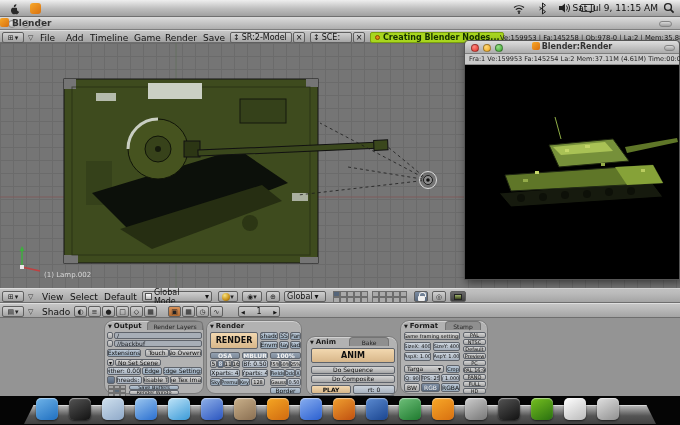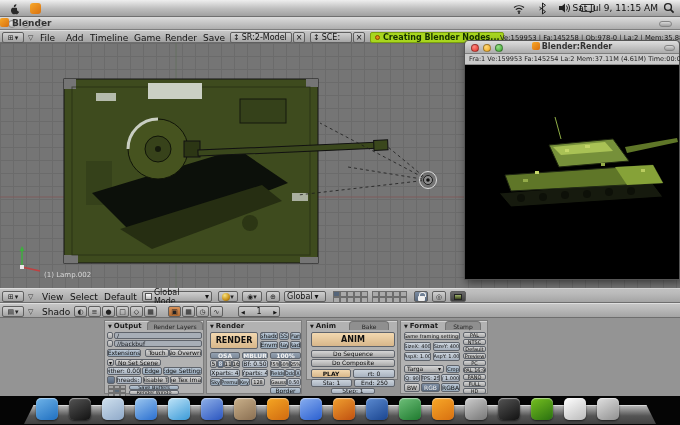--- a/index.html
+++ b/index.html
@@ -27,21 +27,21 @@
 .viewport{position:absolute;left:0;top:43px;width:680px;height:245px;background-color:#757575;background-image:linear-gradient(#6b6b6b 1px,transparent 1px),linear-gradient(90deg,#6b6b6b 1px,transparent 1px);background-size:13px 13px;z-index:1}
 
 .b{position:absolute;border:1px solid #5f646c;border-radius:2px;background:linear-gradient(#d6d6d6,#a7a7a7);font-size:6px;display:flex;align-items:center;justify-content:center;color:#0e0e0e;white-space:nowrap;overflow:hidden;line-height:1}
 .blue{background:linear-gradient(#bac7d5,#96a8b9)}
 .num{background:linear-gradient(#cbd3dc,#a8b2bf)}
 .tan{background:linear-gradient(#f2d8b0,#d8b78a)}
 .darkb{background:linear-gradient(#7c8ca1,#58687d);color:#f3f3f3}
 .chip{background:linear-gradient(#93a0b0,#76markdown8494);background:linear-gradient(#93a0b0,#7e8b9b);color:#f2f2f2;font-weight:bold}
 .fieldb{background:#a7aeb7;color:#14171b;justify-content:flex-start;padding-left:2px}
 .tab{position:absolute;background:#8f8f8f;border:1px solid #747474;border-bottom:none;border-radius:4px 4px 0 0;font-size:6px;display:flex;align-items:center;justify-content:center;color:#1e1e1e}
-.panel{position:absolute;background:#b2b2b2;border:1px solid #7c7c7c;border-radius:0;box-shadow:inset 0 1px 0 rgba(255,255,255,.4)}
+.panel{position:absolute;background:#b2b2b2;border:1px solid #7c7c7c;border-radius:9px;box-shadow:inset 0 1px 0 rgba(255,255,255,.4)}
 .ph{position:absolute;left:3px;top:1px;font-size:7px;font-weight:bold;color:#1a1a1a;display:flex;gap:2px;align-items:center}
 .icbtn{position:absolute;top:2px;height:11px;border:1px solid #5f5f5f;border-radius:2px;background:linear-gradient(#d0d0d0,#a0a0a0);display:flex;align-items:center;justify-content:center;font-size:7px;color:#222}
 .layers{position:absolute;display:grid;grid-template-columns:repeat(5,7px);grid-auto-rows:6px}
 .layer-cell{width:7px;height:6px;background:#aaaaaa;border:1px solid #6d6d6d}
 .layer-cell.on{background:#55657a}
 .pgrid{position:absolute;display:grid;grid-template-columns:repeat(3,6px);grid-auto-rows:4px;gap:0}
 .pg-cell{width:6px;height:4px;background:#a6a6a6;border:1px solid #707070}
 .pg-cell.on{background:#5a6a7a}
 .ball{width:8px;height:8px;border-radius:50%;background:radial-gradient(circle at 35% 30%,#f8e27c,#c89018 60%,#6e5410)}
 .modeico{width:7px;height:7px;background:linear-gradient(#fff,#bbb);border:1px solid #555}
@@ -381,21 +381,21 @@
     <div class="b blue" style="left:88px;top:48px;width:6px;height:8px;font-size:5px">X</div>
     <div class="b blue" style="left:3px;top:57px;width:11px;height:8px;font-size:5px">Sky</div>
     <div class="b blue" style="left:14px;top:57px;width:18px;height:8px;font-size:5px">Premul</div>
     <div class="b blue" style="left:32px;top:57px;width:11px;height:8px;font-size:5px">Key</div>
     <div class="b" style="left:44px;top:57px;width:14px;height:8px;font-size:5px">128</div>
     <div class="b" style="left:63px;top:57px;width:17px;height:8px;font-size:5px">Gauss</div>
     <div class="b num" style="left:80px;top:57px;width:14px;height:8px;font-size:5px">0.50</div>
     <div class="b blue" style="left:63px;top:66px;width:31px;height:7px">Border</div>
   </div>
 
-  <div class="panel" style="left:306px;top:2px;width:92px;height:60px">
+  <div class="panel" style="left:306px;top:18px;width:92px;height:60px">
     <div class="ph">
         <span style="font-size:5px">▼</span>
         <span>Anim</span>
       </div>
     <div class="tab" style="left:42px;top:0;width:40px;height:9px">Bake</div>
     <div class="b tan" style="left:4px;top:11px;width:84px;height:15px;font-size:8px;font-weight:bold">ANIM</div>
     <div class="b" style="left:4px;top:29px;width:84px;height:8px">Do Sequence</div>
     <div class="b" style="left:4px;top:38px;width:84px;height:8px">Do Composite</div>
     <div class="b tan" style="left:4px;top:48px;width:40px;height:9px;font-weight:bold">PLAY</div>
     <div class="b num" style="left:46px;top:48px;width:42px;height:9px">rt: 0</div>

